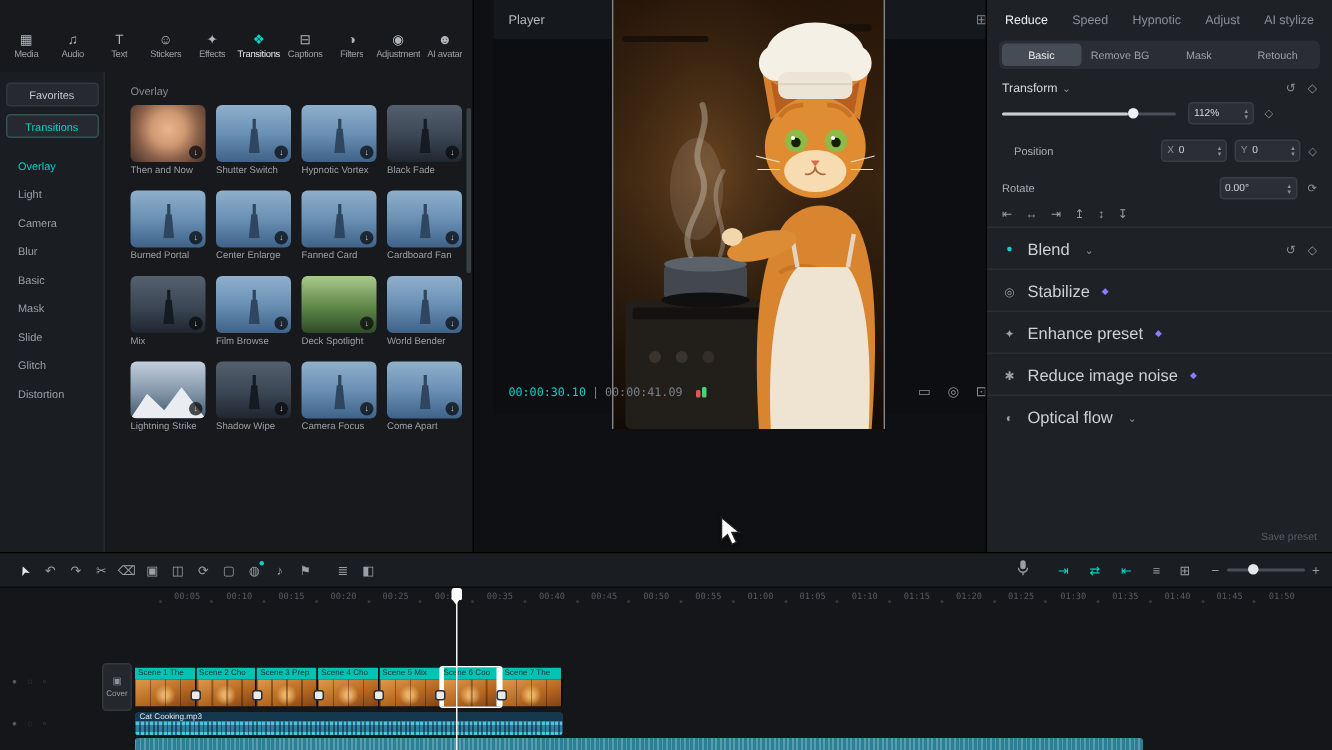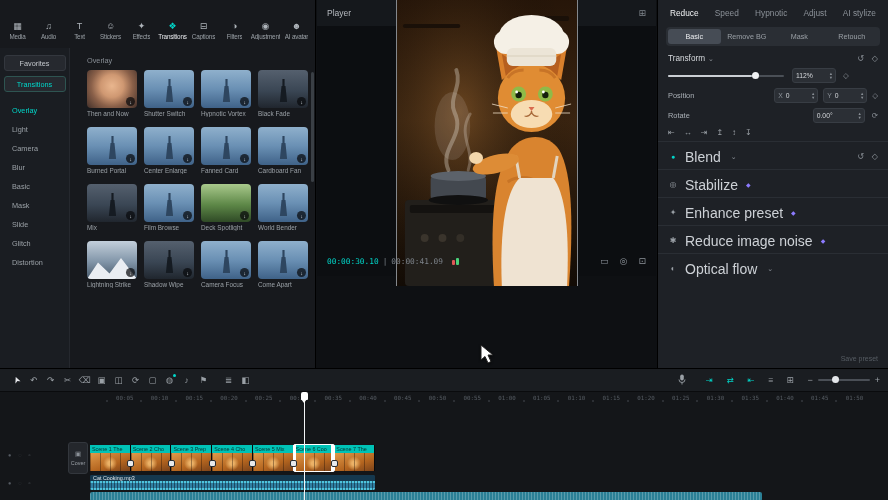--- a/index.html
+++ b/index.html
@@ -47,21 +47,21 @@
   .g-thumb[data-variant="tower-dark"]::before{background:#151b22}
   .g-thumb[data-variant="face"]{background:radial-gradient(circle at 50% 42%,#e9b68e 0%,#cf9872 34%,#8a6049 62%,#42302a 100%)}
   .g-thumb[data-variant="green"]{background:linear-gradient(180deg,#a9c98c 0%,#5d8747 55%,#2f4a26 100%)}
   .g-thumb[data-variant="mountain"]{background:linear-gradient(180deg,#c3cfdb 0%,#8195a8 55%,#46586a 100%)}
   .g-thumb[data-variant="mountain"]::before{content:"";position:absolute;left:0;right:0;bottom:0;height:22px;background:#e9edf2;clip-path:polygon(0 100%,22% 25%,45% 75%,68% 5%,100% 100%)}
   .g-dl{position:absolute;right:2px;bottom:2px;width:9px;height:9px;border-radius:50%;background:rgba(8,10,12,.72);color:#d4d8dc;font-size:5.5px;display:flex;align-items:center;justify-content:center}
   .g-name{margin-top:2px;font-size:6.4px;color:var(--dim);white-space:nowrap;overflow:hidden;text-overflow:ellipsis}
   .scrollbar{position:absolute;right:1px;top:24px;width:3px;height:110px;border-radius:2px;background:#3a3f45}
 
   
-  .panel-center{position:absolute;left:317px;top:0;width:339px;height:276px;background:#0c0e11}
+  .panel-center{position:absolute;left:329px;top:0;width:339px;height:276px;background:#0c0e11}
   .pc-header{height:26px;display:flex;align-items:center;justify-content:space-between;padding:0 10px;background:#15181c}
   .pc-title{font-size:8.5px;color:#b8bcc2}
   .pc-hicon{font-size:9px;color:#7d838a}
   .stage{position:absolute;top:26px;left:0;right:0;bottom:30px;display:flex;align-items:center;justify-content:center}
   .video{width:182px;height:300px;position:relative;border-left:1px solid #84888d;border-right:1px solid #84888d;background:#1a120a}
   .video svg{display:block;width:100%;height:100%}
   .pc-bottom{position:absolute;left:0;right:0;bottom:0;height:30px;display:flex;align-items:center;padding:0 10px;gap:4px}
   .time-cur{color:var(--accent);font-family:"DejaVu Sans Mono",monospace;font-size:7.8px}
   .time-sep,.time-dur{color:#7c8289;font-family:"DejaVu Sans Mono",monospace;font-size:7.8px}
   .flag{display:flex;gap:1px;margin-left:5px;align-items:flex-end}
@@ -96,21 +96,21 @@
   .steppers{display:flex;flex-direction:column;line-height:3.6px;font-size:4.6px;color:#8b9198;margin-left:auto}
   .kf{font-size:7.5px;color:#8b9198;margin-left:7px}
   .toggle{width:22px;height:12px;border-radius:6px;background:var(--accent);position:relative;margin-left:auto}
   .toggle::after{content:"";position:absolute;right:1.5px;top:1.5px;width:9px;height:9px;border-radius:50%;background:#fff}
   .align-row{display:flex;gap:9px;margin:3px 0 4px}
   .align-row button{font-size:8px;color:#9aa0a6}
   .divider{height:1px;background:#2a2e34;margin:4px -10px 6px}
   .sec-row{display:flex;align-items:center;gap:7px;margin-bottom:4px;min-height:17px}
   .sec-icon{font-size:8px;color:#9aa0a6;width:10px;text-align:center}
   .sec-icon.teal{color:var(--accent);font-size:7px}
-  .sec-label{font-size:14px;color:#cdd1d6}
+  .sec-label{font-size:11px;color:#cdd1d6}
   .pro-badge{display:none;font-size:6px;color:#8d7bff;margin-left:1px}
   .pro-badge[data-show="true"]{display:inline}
   .insp-footer{position:absolute;right:10px;bottom:6px;font-size:7px;color:#565c63}
 
   
   .timeline{position:absolute;left:0;top:368px;right:0;height:132px;background:#141619;border-top:1px solid #000}
   .tl-toolbar{height:23px;display:flex;align-items:center;padding:0 8px;background:#1a1d21;border-bottom:1px solid #0a0b0d}
   .tool{font-size:8.5px;color:#9aa0a6;width:17px;text-align:center;position:relative}
   .tool[data-name="select-tool-icon"]{color:#e8eaed}
   .tool[data-name="select-tool-icon"] span{display:inline-block;transform:rotate(-112deg)}
@@ -473,21 +473,21 @@
           <span class="steppers" data-name="stepper-icons">
               <span>▴</span>
               <span>▾</span>
             </span>
         </div>
         <button class="kf" data-name="keyframe-icon">◇</button>
       </div>
 
 
       <div class="irow" data-name="position-row">
-        <span class="lbl" style="margin:0" data-name="position-label">Position</span>
+        <span class="lbl" style="margin:8px" data-name="position-label">Position</span>
         <span style="margin-left:auto;display:flex;gap:5px;align-items:center">
           <span class="numbox" style="width:44px" data-name="position-x-box">
             <span class="inlbl" data-name="x-label">X</span>
             <span data-name="x-value">0</span>
             <span class="steppers" data-name="stepper-icons">
                 <span>▴</span>
                 <span>▾</span>
               </span>
           </span>
           <span class="numbox" style="width:44px" data-name="position-y-box">

